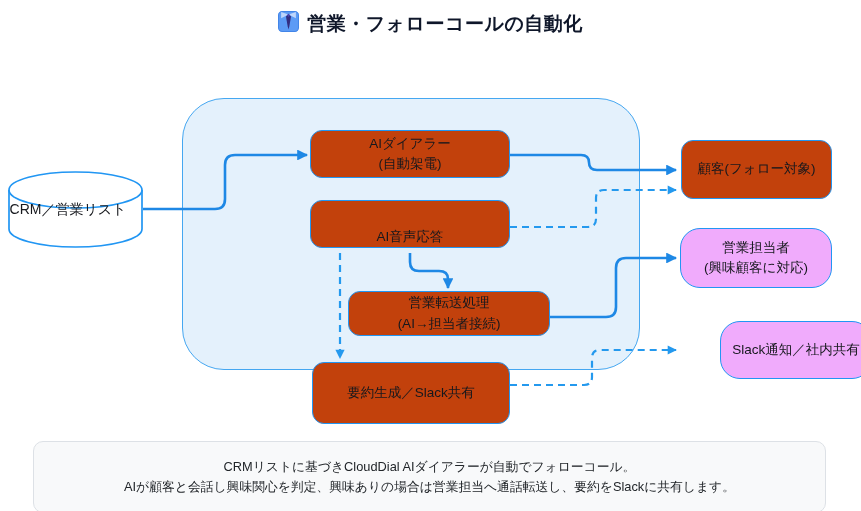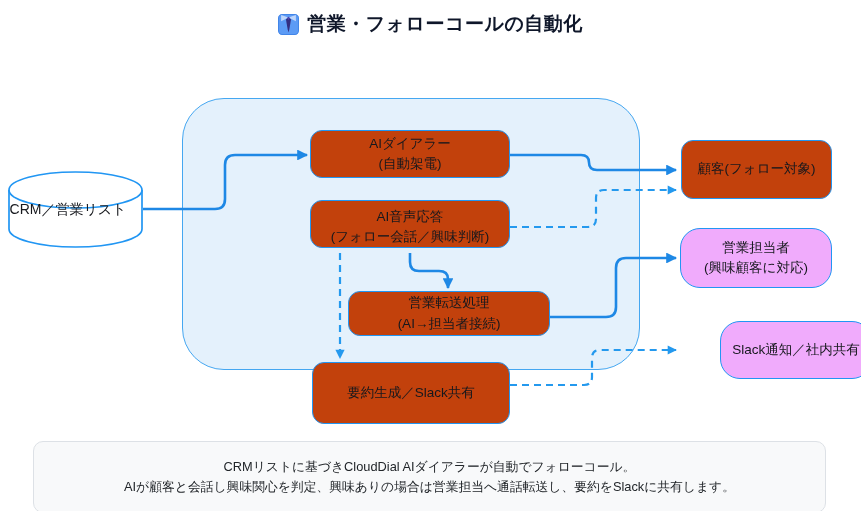--- a/index.html
+++ b/index.html
@@ -1,21 +1,21 @@
 <!DOCTYPE html>
 <html><head>
 <meta charset="utf-8">
 <style>
   html,body{margin:0;padding:0;background:#ffffff;}
   #stage{
     position:relative;width:861px;height:511px;background:#ffffff;overflow:hidden;
     font-family:"Liberation Sans","DejaVu Sans",sans-serif;color:#111827;
   }
   
-  .title-row{position:absolute;top:11px;left:0;right:0;display:flex;justify-content:center;align-items:center;gap:8px;}
+  .title-row{position:absolute;top:11px;left:0;right:0;display:flex;justify-content:center;align-items:flex-start;gap:8px;}
   .title-text{font-size:19px;font-weight:bold;color:#0f172a;letter-spacing:.5px;}
   .emoji-icon{display:inline-flex;width:21px;height:21px;}
   
   .pipeline-bg{
     position:absolute;left:182px;top:98px;width:458px;height:272px;box-sizing:border-box;
     background:#E4F1FC;border:1.8px solid #45A7F1;border-radius:42px;
   }
   svg.wires{position:absolute;left:0;top:0;z-index:2;}
   
   .node{
@@ -92,21 +92,20 @@
   </svg>
 
   <div class="cyl-label">CRM／営業リスト</div>
 
   <div class="node" id="n-dialer">
     <span>AIダイアラー</span>
     <span>(自動架電)</span>
   </div>
   <div class="node" id="n-voice">
     <span>AI音声応答</span>
-    <span>(フォロー会話／興味判断)</span>
   </div>
   <div class="node" id="n-transfer">
     <span>営業転送処理</span>
     <span>(AI→担当者接続)</span>
   </div>
   <div class="node" id="n-summary">
     <span>要約生成／Slack共有</span>
   </div>
 
   <div class="node" id="n-customer">

